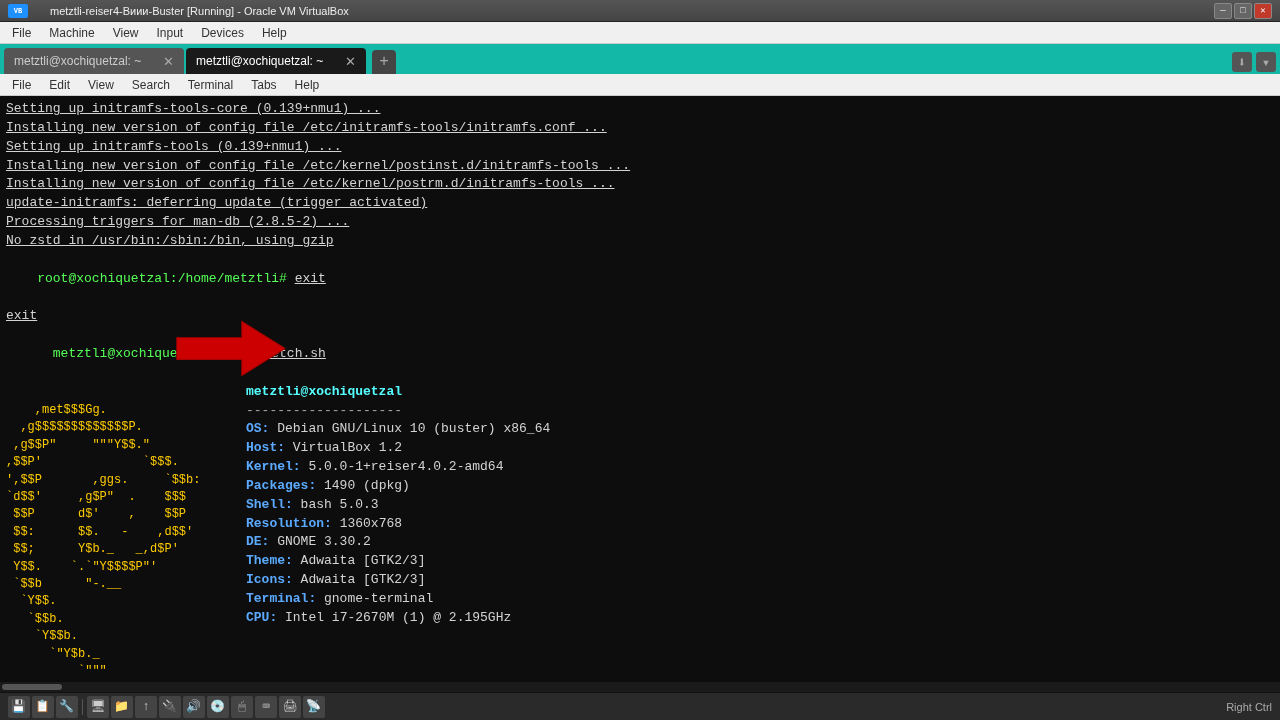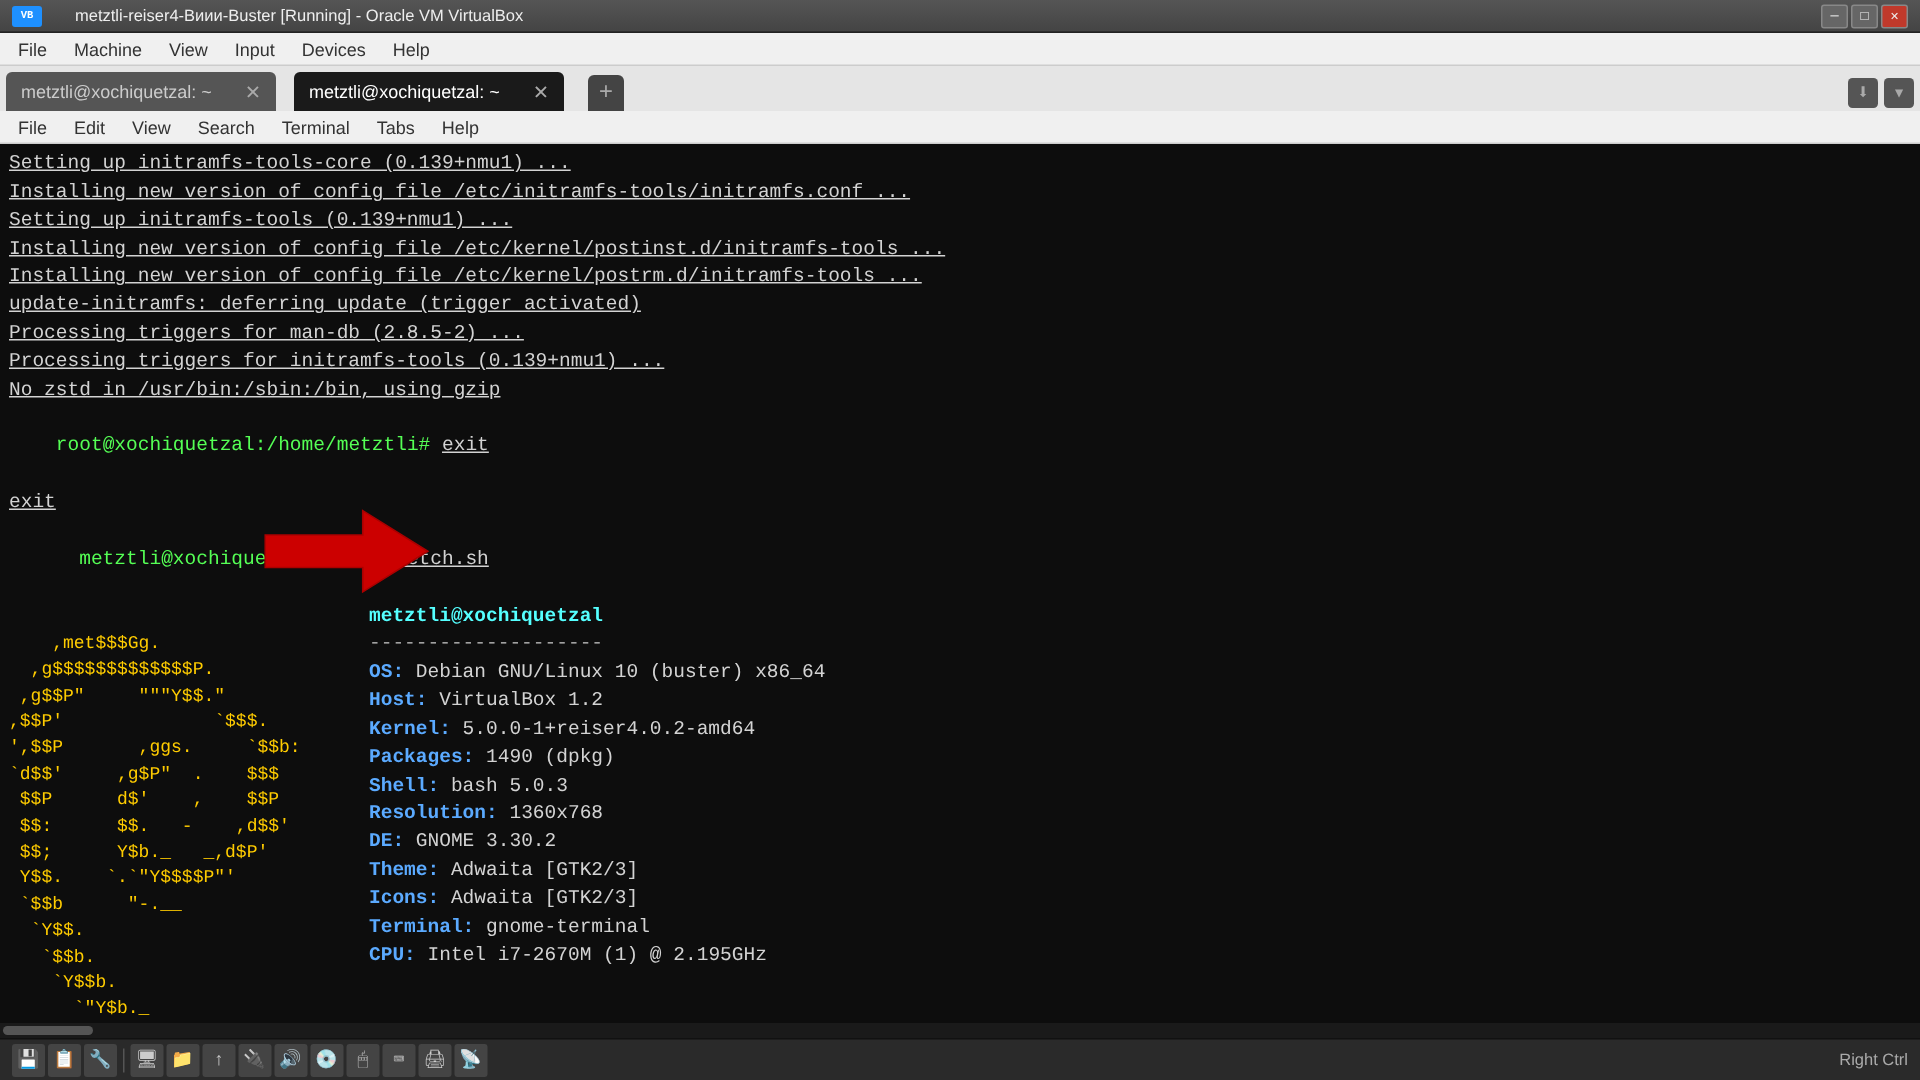--- a/index.html
+++ b/index.html
@@ -76,25 +76,25 @@
       padding: 2px 8px;
       font-size: 12px;
       font-family: Arial, sans-serif;
       color: #333;
       cursor: pointer;
     }
 
     
     #tabbar {
       height: 30px;
-      background: #e5e5e5;
+      background: #14b8a6;
       display: flex;
       align-items: flex-end;
       padding: 0 4px;
-      gap: 12px;
+      gap: 2px;
     }
     .tab {
       height: 26px;
       min-width: 180px;
       background: #555;
       border-radius: 4px 4px 0 0;
       display: flex;
       align-items: center;
       padding: 0 10px;
       font-size: 12px;
@@ -318,21 +318,20 @@
 
 <div id="terminal">
 
   <div class="term-line c-white">Setting up initramfs-tools-core (0.139+nmu1) ...</div>
   <div class="term-line c-white">Installing new version of config file /etc/initramfs-tools/initramfs.conf ...</div>
   <div class="term-line c-white">Setting up initramfs-tools (0.139+nmu1) ...</div>
   <div class="term-line c-white">Installing new version of config file /etc/kernel/postinst.d/initramfs-tools ...</div>
   <div class="term-line c-white">Installing new version of config file /etc/kernel/postrm.d/initramfs-tools ...</div>
   <div class="term-line c-white">update-initramfs: deferring update (trigger activated)</div>
   <div class="term-line c-white">Processing triggers for man-db (2.8.5-2) ...</div>
-  <div class="term-line c-white">Processing triggers for initramfs-tools (0.139+nmu1) ...</div>
   <div class="term-line c-white">No zstd in /usr/bin:/sbin:/bin, using gzip</div>
 
   <div class="term-line">
     <span class="c-green">root@xochiquetzal:/home/metztli# </span><span class="c-white">exit</span>
   </div>
   <div class="term-line c-white">exit</div>
 
   <div style="position:relative;">
     <div class="term-line">
       <span class="c-green">metztli@xochiquetzal:~$ </span><span class="c-white">neofetch.sh</span>

